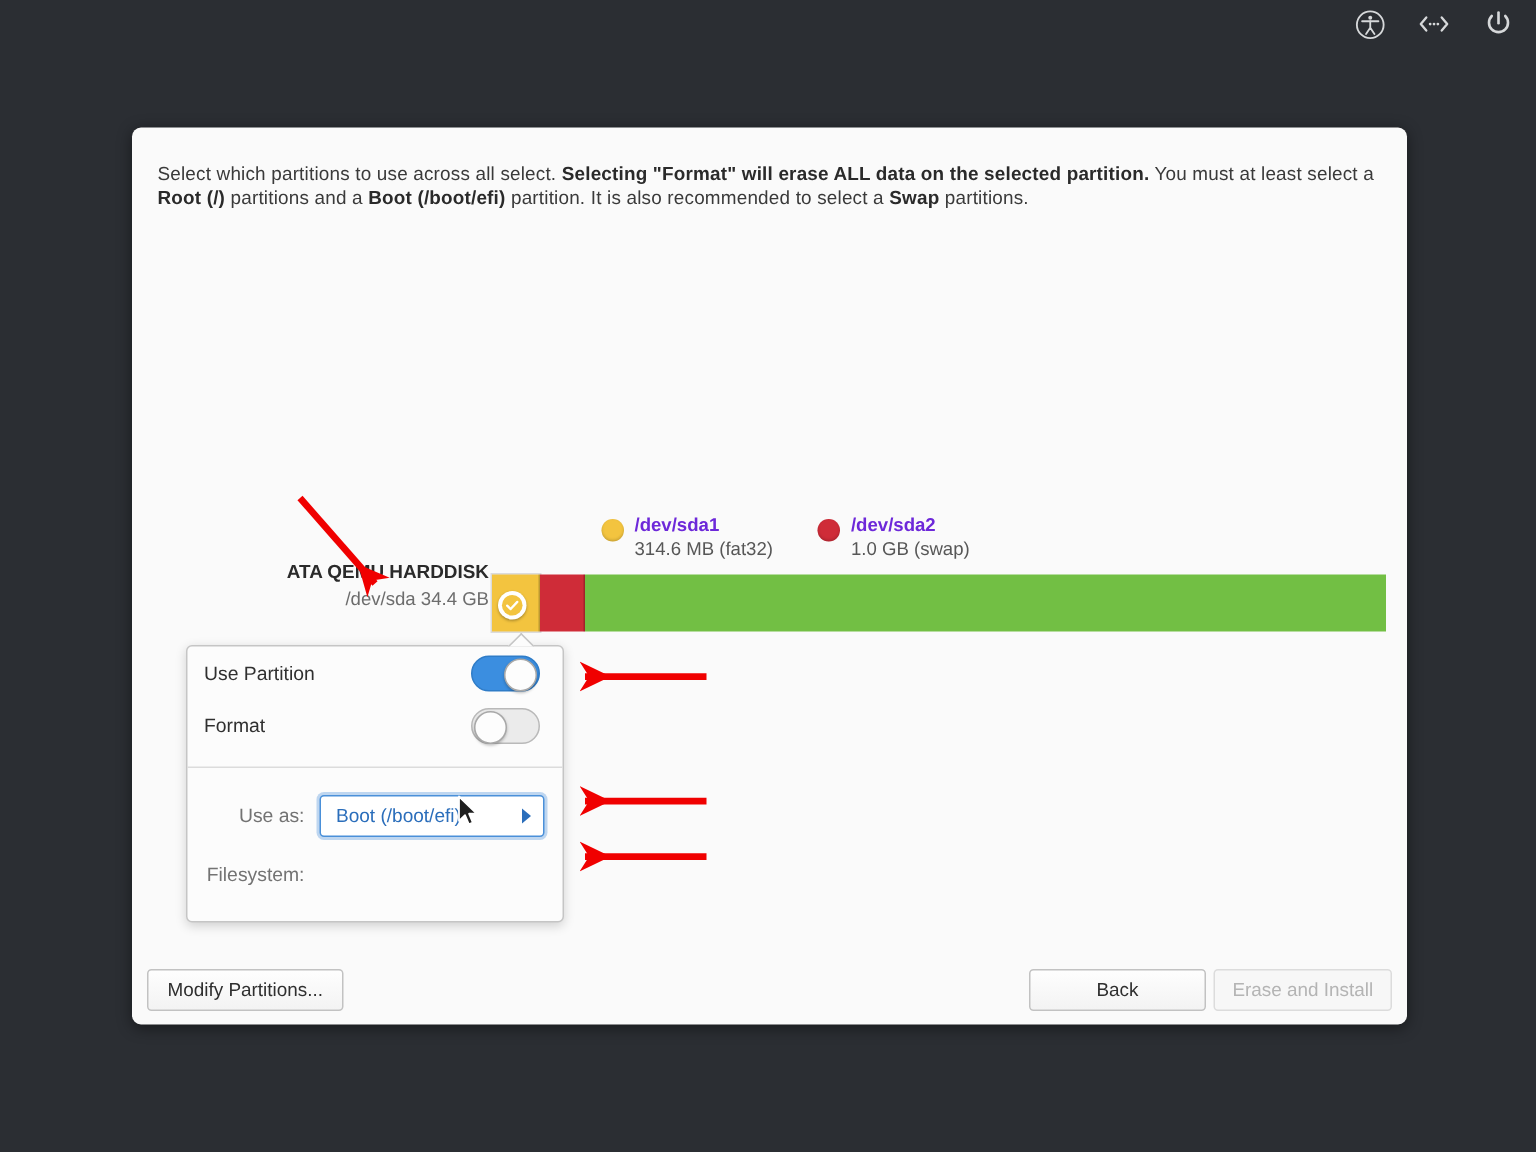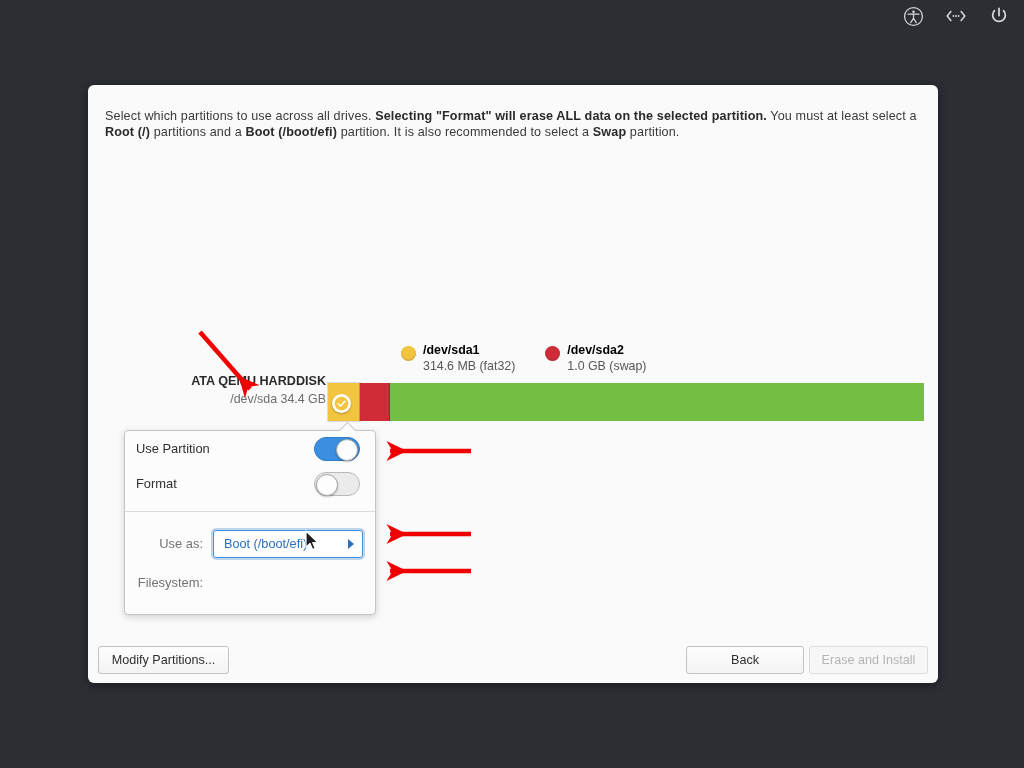--- a/index.html
+++ b/index.html
@@ -80,21 +80,21 @@
     width: 15px; height: 15px;
     border-radius: 50%;
     margin-top: 3px;
     flex: none;
     box-shadow: inset 0 -1px 2px rgba(0,0,0,.18);
   }
   .legend-text { line-height: 15px; }
   .legend-name {
     font-size: 12.4px;
     font-weight: bold;
-    color: #000000;
+    color: #6d28d9;
     display: block;
     white-space: nowrap;
   }
   .legend-size {
     font-size: 12.4px;
     color: #575757;
     display: block;
     white-space: nowrap;
     margin-top: 1px;
   }
@@ -341,21 +341,21 @@
     <svg width="20" height="20" viewBox="0 0 24 24">
       <path d="M12 2.8 L12 11.4" stroke="#d6d8da" stroke-width="2.1" stroke-linecap="round"></path>
       <path d="M6.6 5.6 A7.6 7.6 0 1 0 17.4 5.6" fill="none" stroke="#d6d8da" stroke-width="2.1" stroke-linecap="round"></path>
     </svg>
   </div>
 
 </div>
 
 <div id="window-card">
 
-  <div id="description"><span>Select which partitions to use across all drives. </span><b>Selecting "Format" will erase ALL data on the selected partition.</b><span> You must at least select a </span><b>Root (/)</b><span> partitions and a </span><b>Boot (/boot/efi)</b><span> partition. It is also recommended to select a </span><b>Swap</b><span> partition.</span></div>
+  <div id="description"><span>Select which partitions to use across all select. </span><b>Selecting "Format" will erase ALL data on the selected partition.</b><span> You must at least select a </span><b>Root (/)</b><span> partitions and a </span><b>Boot (/boot/efi)</b><span> partition. It is also recommended to select a </span><b>Swap</b><span> partitions.</span></div>
 
   <div id="legend">
 
     <div class="legend-entry">
       <span class="legend-dot" style="background-color: rgb(243, 196, 63);"></span>
       <span class="legend-text">
         <span class="legend-name">/dev/sda1</span>
         <span class="legend-size">314.6 MB (fat32)</span>
       </span>
     </div>

